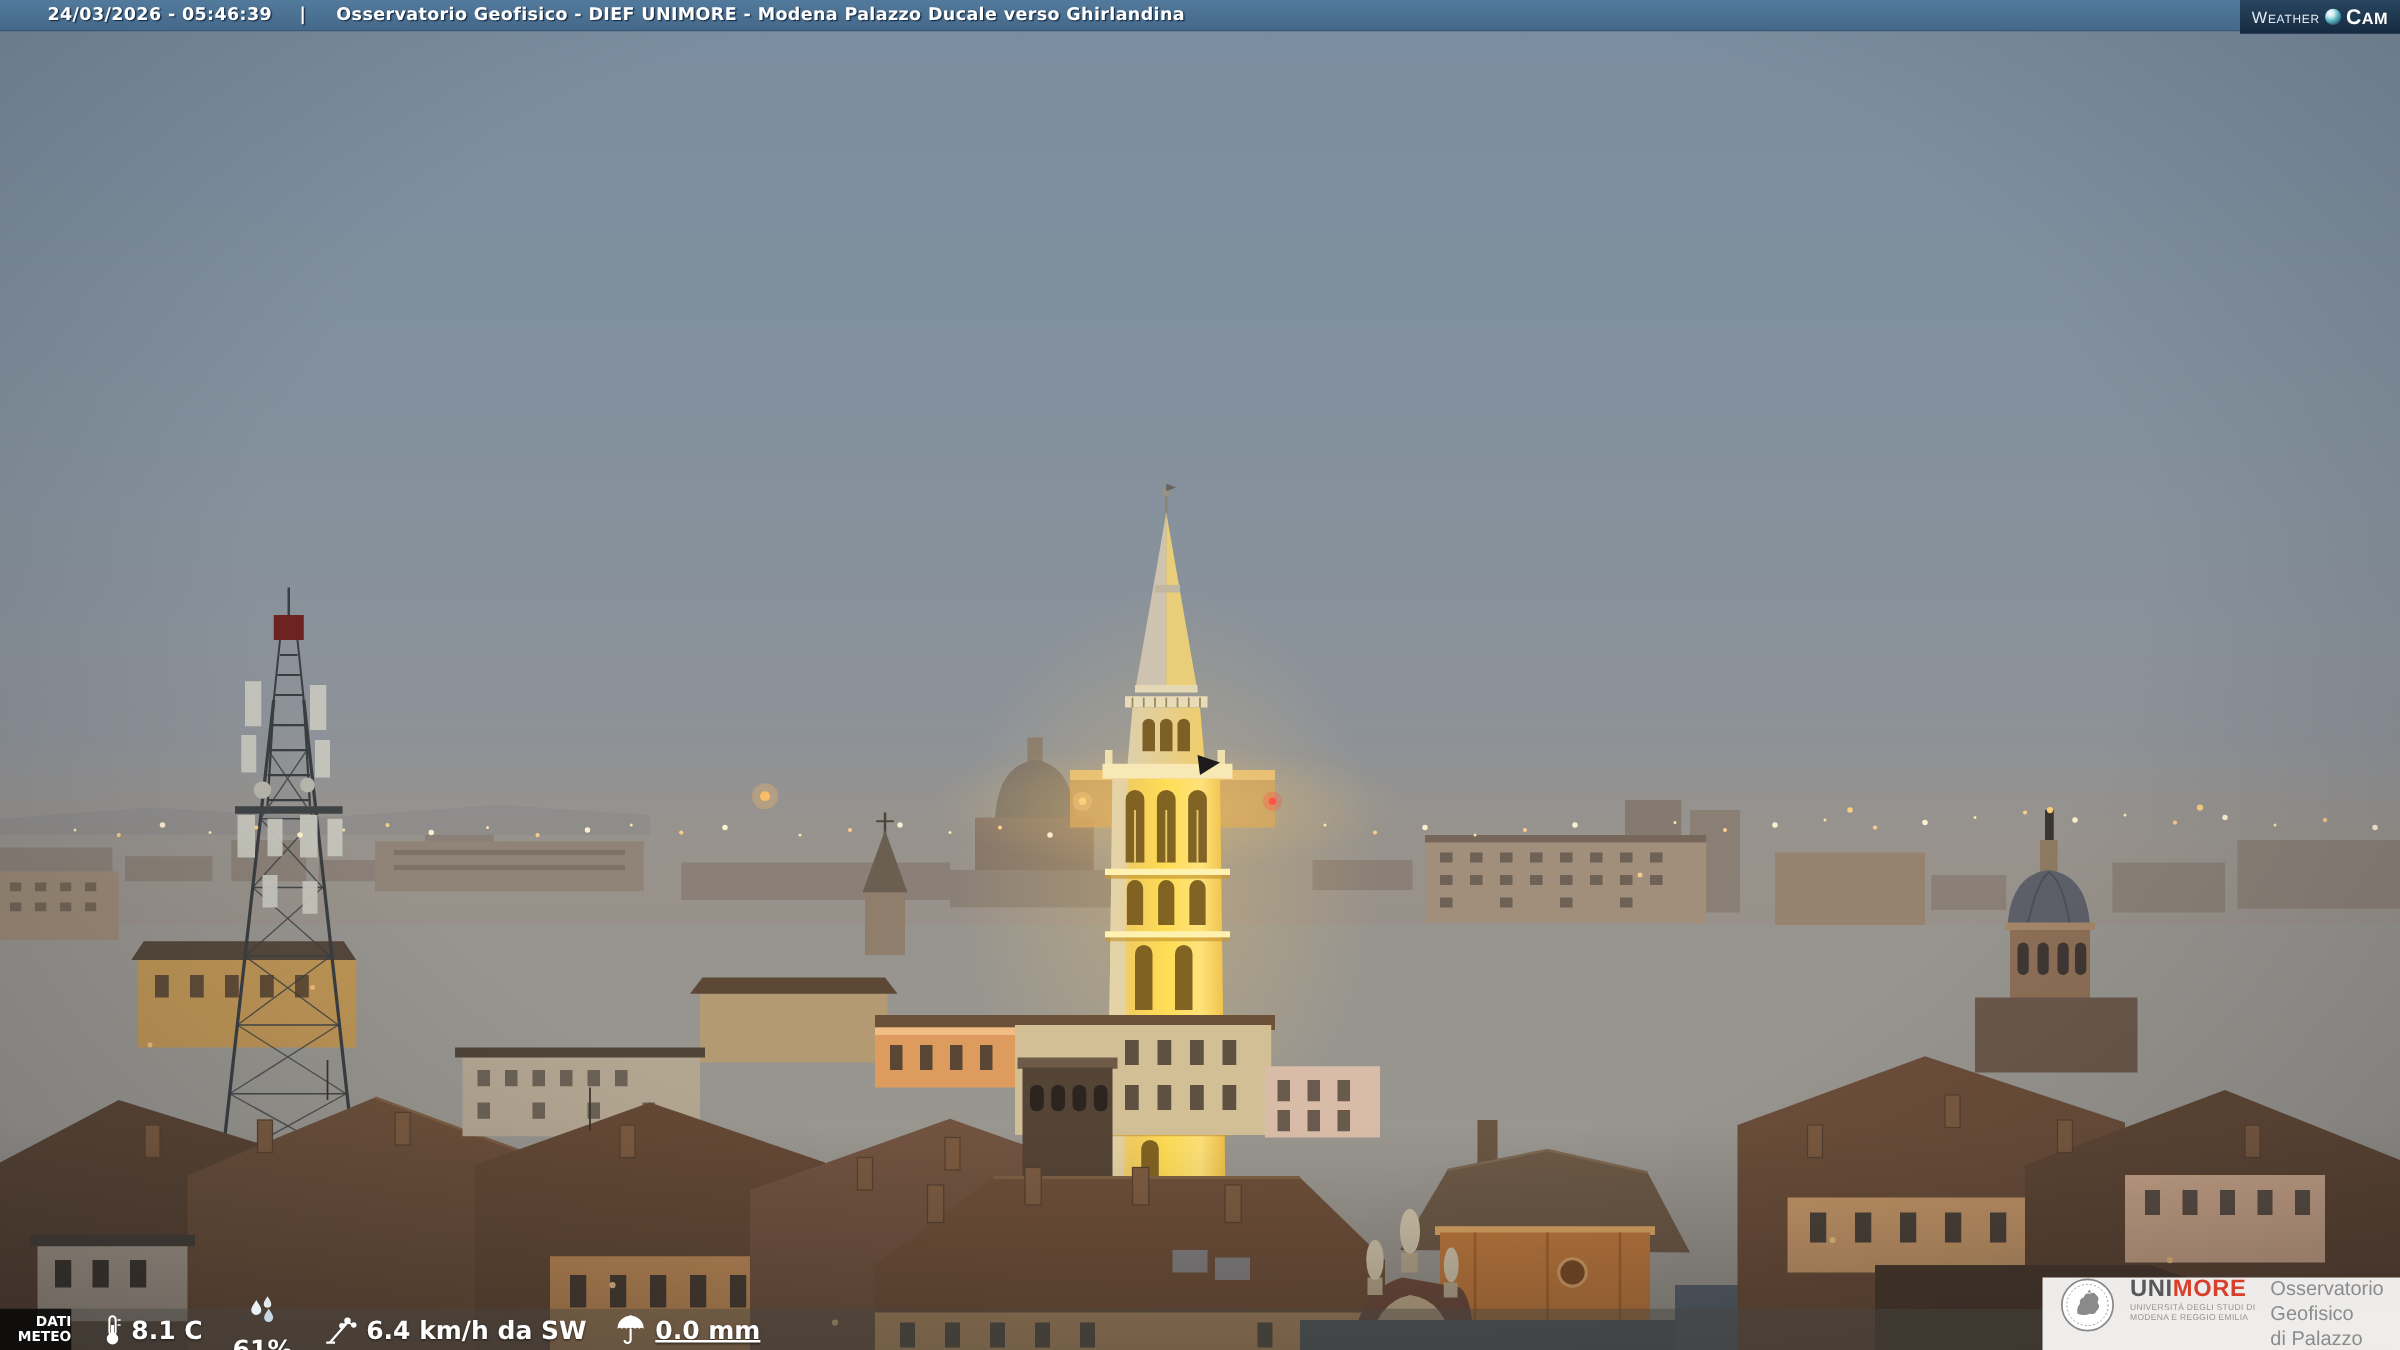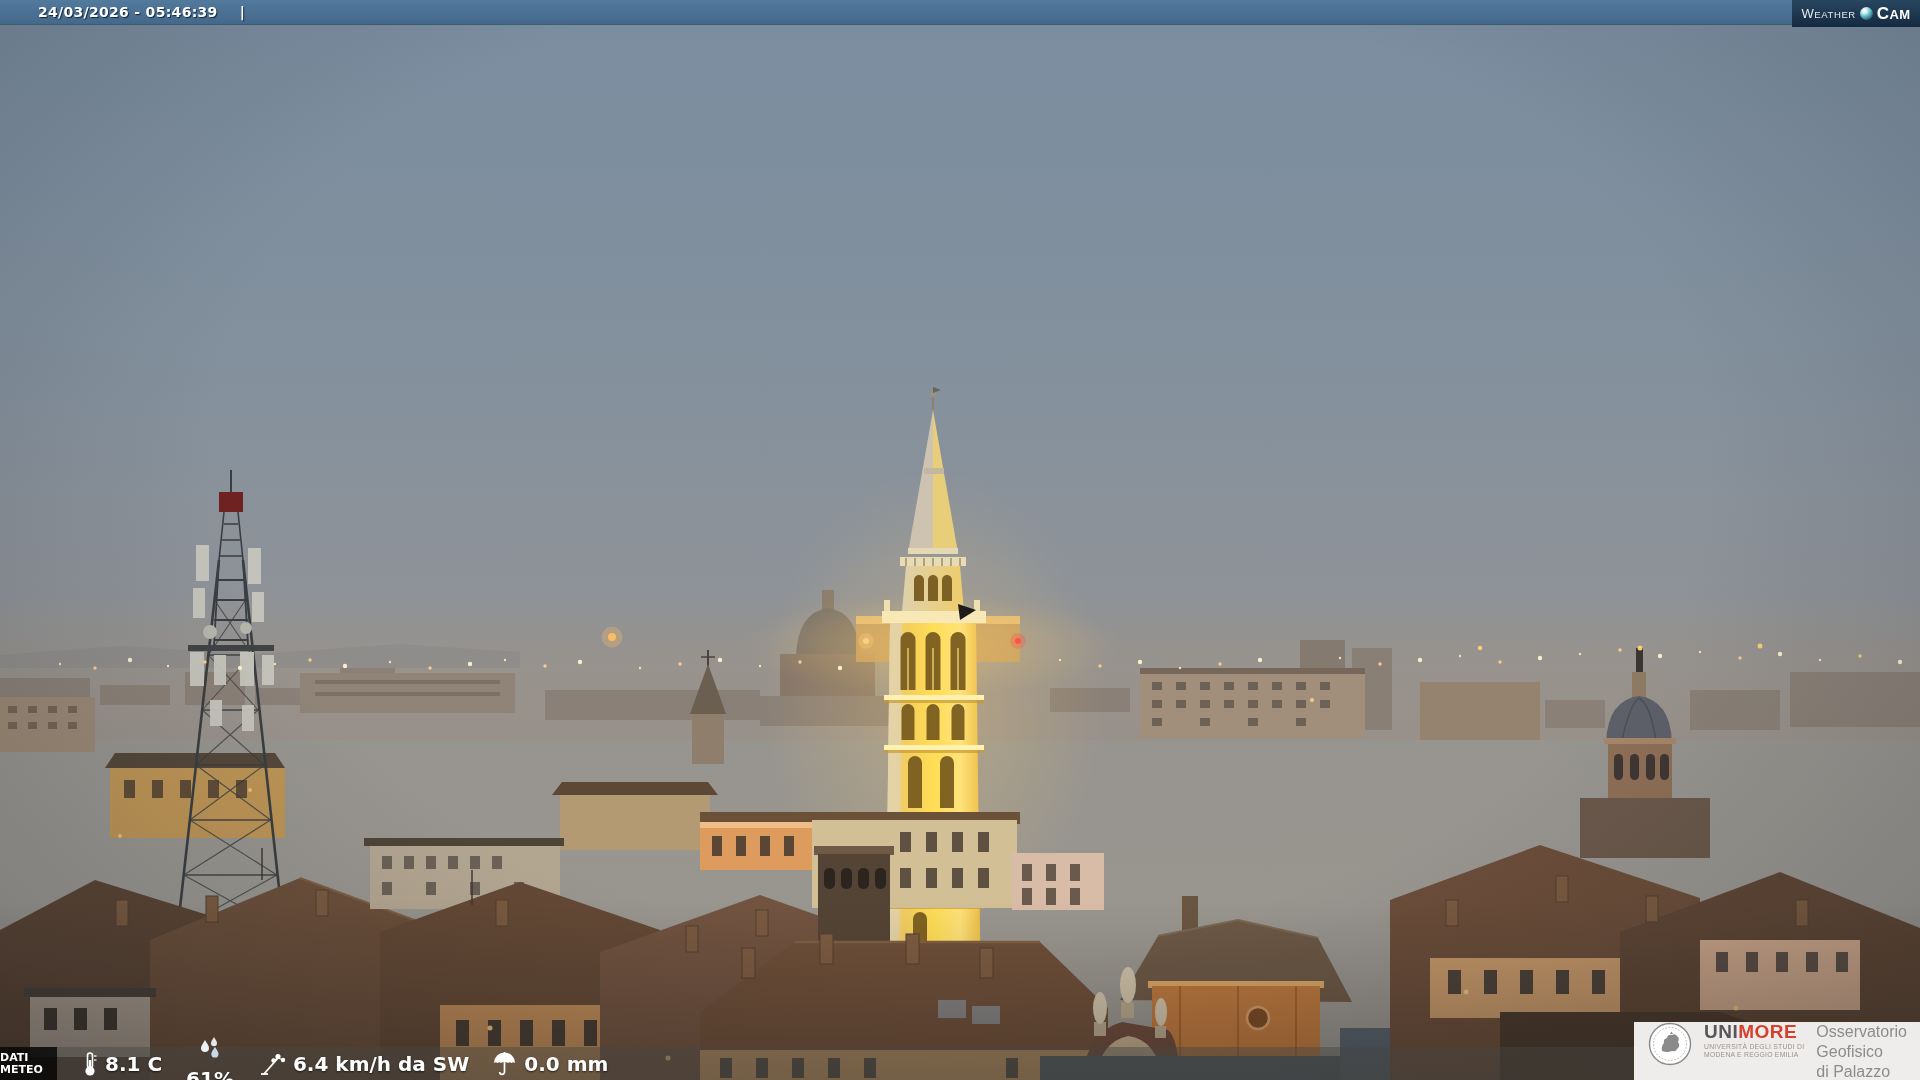--- a/index.html
+++ b/index.html
@@ -30,25 +30,25 @@
   .brand .bc .big{font-size:17px;}
   .globe{width:13px;height:13px;border-radius:50%;display:inline-block;
     background:radial-gradient(circle at 34% 28%, #ffffff 0%, #cfeef2 22%, #63bcc8 45%, #1d4a5e 85%, #102f3e 100%);}
 
   
   .meteobar{position:absolute;left:0;right:0;bottom:0;height:33px;
     background:rgba(72,70,66,.45);display:flex;align-items:center;
     color:#fff;font-weight:bold;font-size:20px;
     text-shadow:0 1px 2px rgba(0,0,0,.65);white-space:nowrap;}
   .dati{width:57px;height:100%;background:rgba(4,4,4,.8);
-    display:flex;flex-direction:column;align-items:flex-start;justify-content:center;
+    display:flex;flex-direction:column;align-items:flex-end;justify-content:center;
     font-size:11px;line-height:12px;font-weight:bold;text-shadow:none;}
   .witem{display:flex;align-items:center;gap:7px;}
   .witem svg{display:block;}
-  .m1{margin-left:25px;} .m2{margin-left:24px;flex-direction:column;} .m3{margin-left:25px;} .m4{margin-left:22px;}
+  .m1{margin-left:25px;} .m2{margin-left:24px;flex-direction:column;} .m3{margin-left:25px;} .m4{margin-left:22px;text-decoration:underline;}
 
   
   .unibox{position:absolute;right:0;bottom:0;width:286px;height:58px;
     background:rgba(248,247,245,.95);
     display:flex;align-items:flex-start;
     font-family:"Liberation Sans",sans-serif;}
   .seal{margin-left:14px;flex:0 0 auto;}
   .unitext{margin-left:12px;flex:0 0 auto;}
   .unitext .mark{font-size:19px;font-weight:bold;letter-spacing:.5px;line-height:19px;}
   .unitext .uni{color:#58585a;} .unitext .more{color:#d6402c;}
@@ -529,20 +529,21 @@
       </g>
 
     <rect x="0" y="900" width="1920" height="180" fill="url(#botShade)"></rect>
   </svg>
 
   <div class="vignette"></div>
 
   <header class="topbar">
     <span class="ts">24/03/2026 - 05:46:39</span>
     <span class="sep">|</span>
+    <span class="title">Osservatorio Geofisico - DIEF UNIMORE - Modena Palazzo Ducale verso Ghirlandina</span>
   </header>
 
   <div class="brand">
     <span class="bw"><span class="big">W</span><span>EATHER</span></span>
     <span class="globe"></span>
     <span class="bc"><span class="big">C</span><span>AM</span></span>
   </div>
 
   <div class="meteobar">
     <div class="dati">

